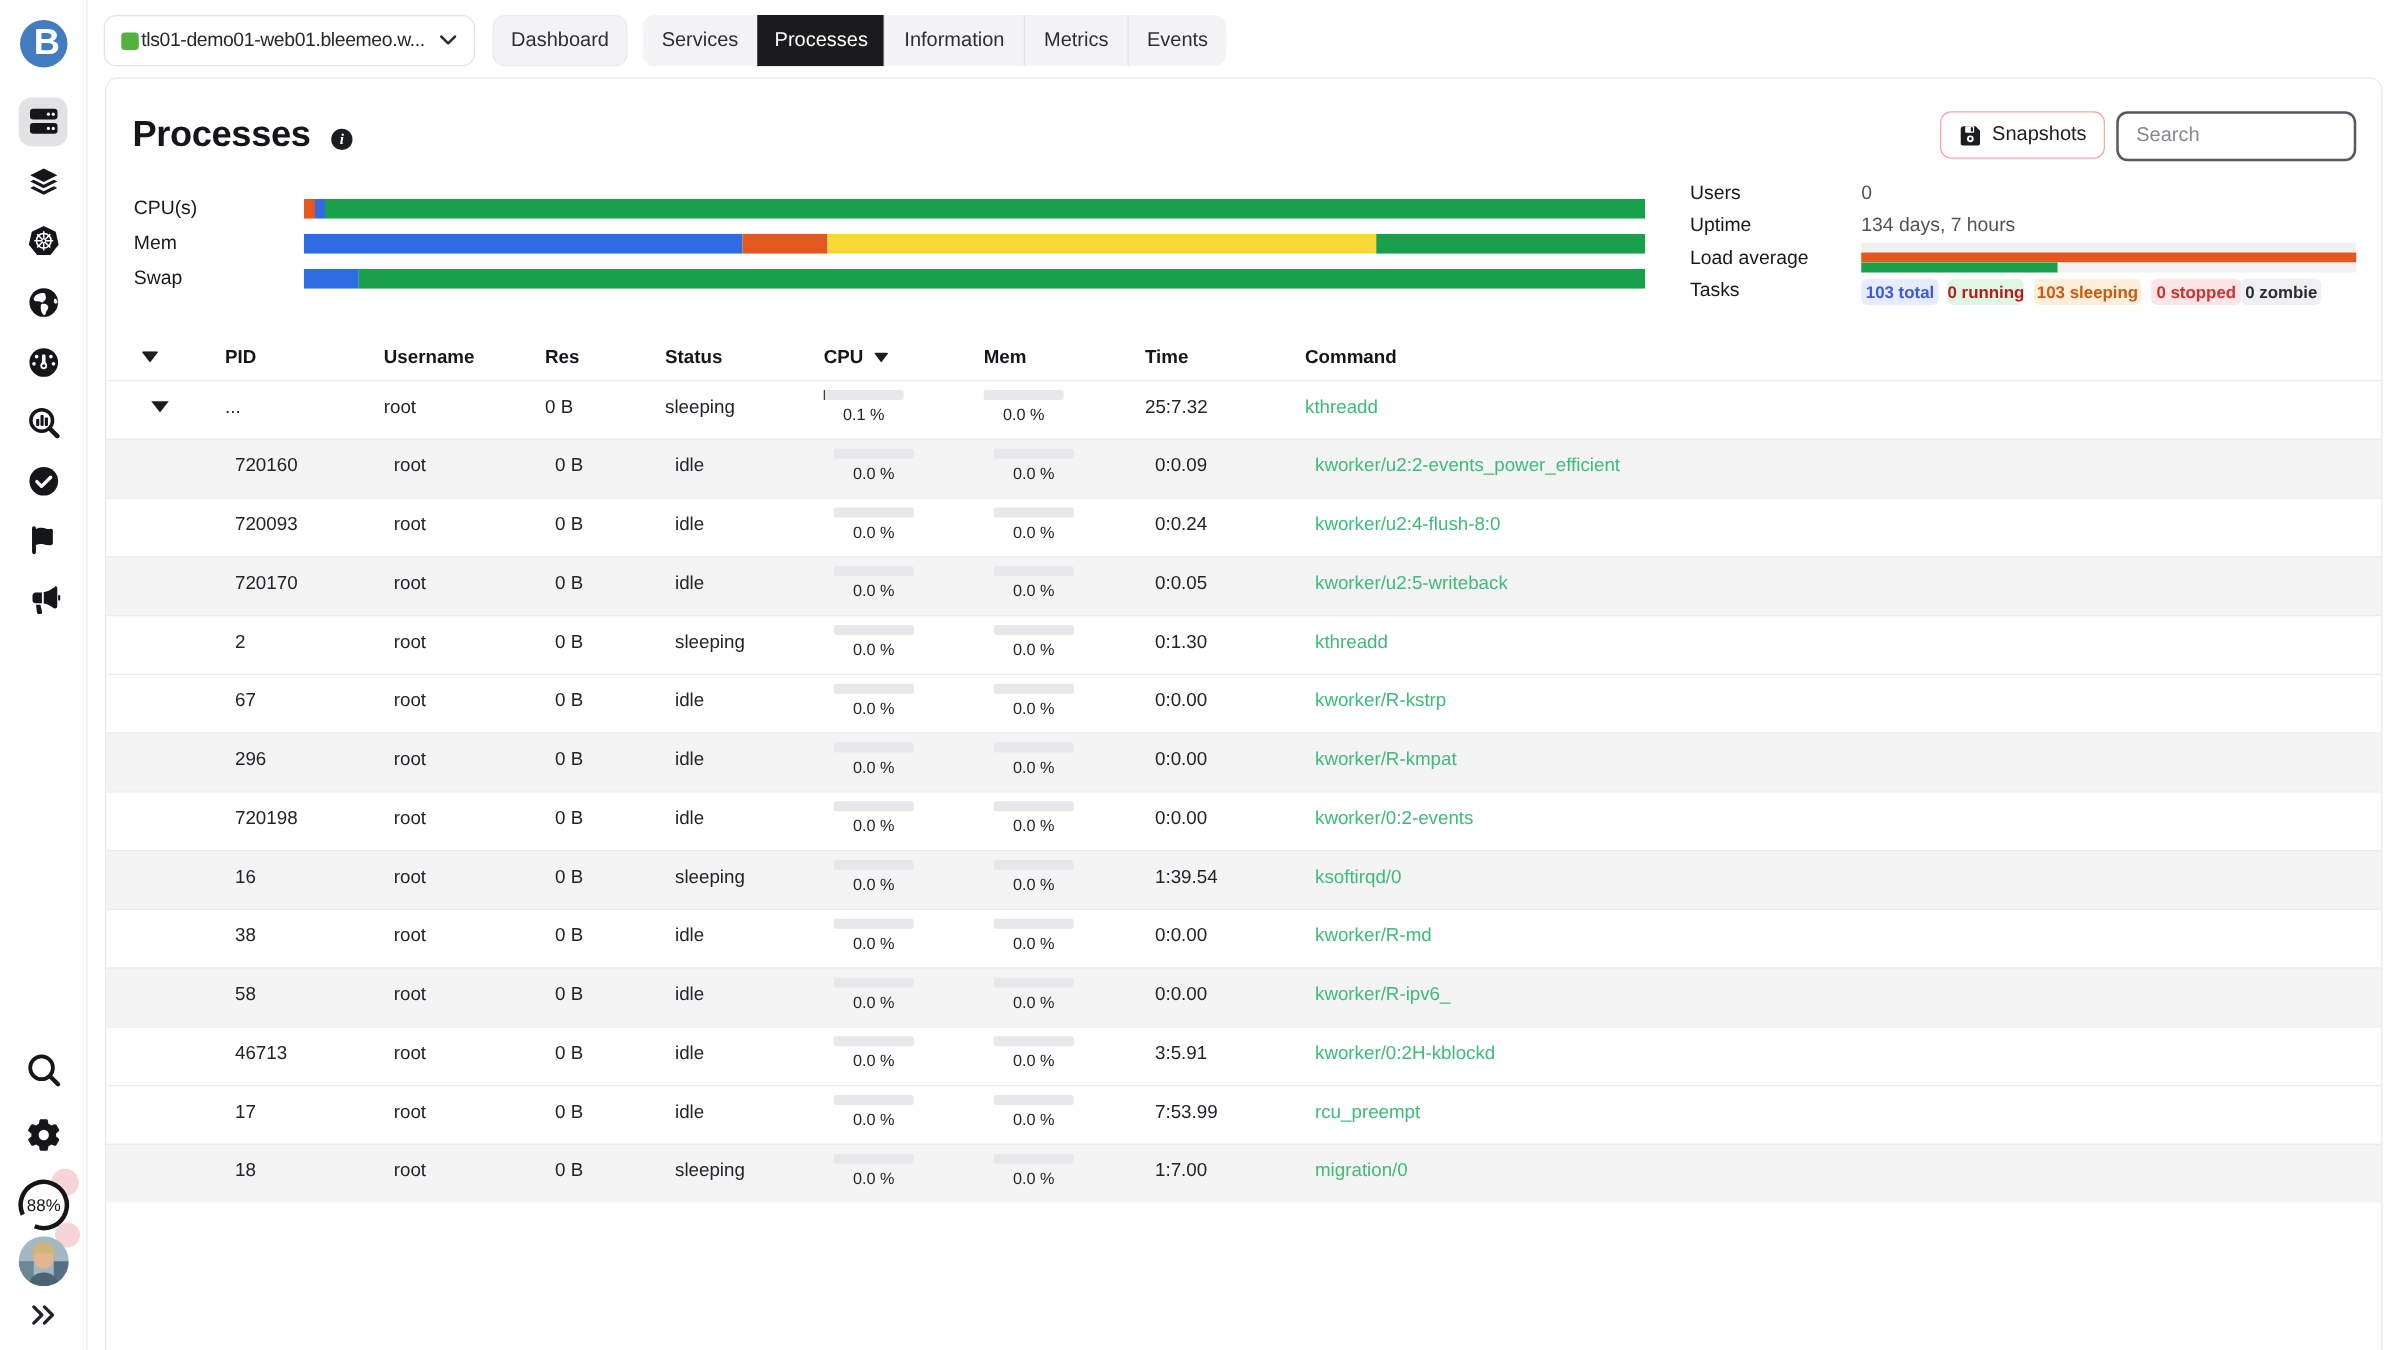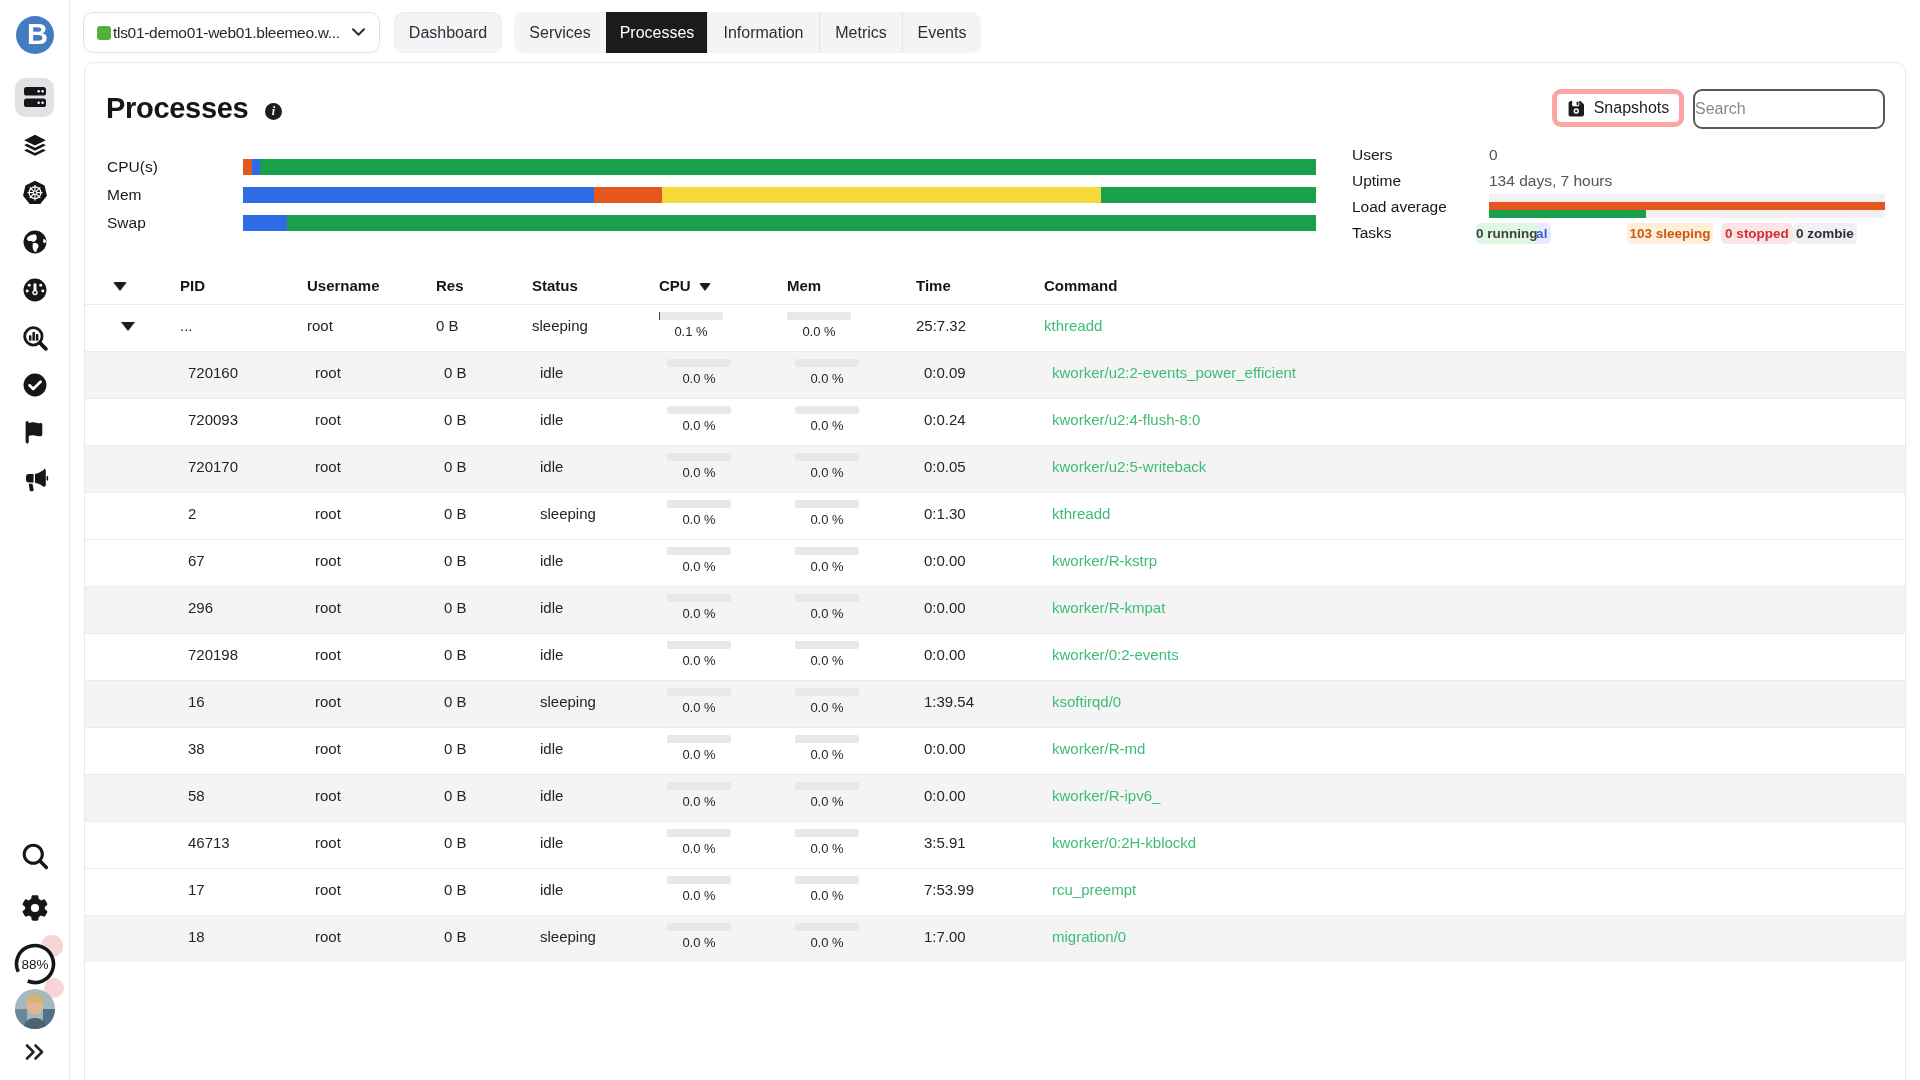--- a/index.html
+++ b/index.html
@@ -20,22 +20,22 @@
 .navbtn{position:absolute;top:12px;height:41px;border-radius:10px;font-size:16px;color:#2b2e33;display:flex;align-items:center;justify-content:center}
 #bdash{left:394px;width:108px;background:#f4f4f6;border:1px solid #ececef}
 #tabs{position:absolute;left:514px;top:12px;height:41px;border-radius:10px;background:#f4f4f6;display:flex;overflow:hidden}
 #tabs div{height:41px;display:flex;align-items:center;justify-content:center;font-size:16px;color:#2b2e33}
 #tabs div+div{border-left:1px solid #e3e3e6}
 #tabs .act{background:#1b1b1d;color:#fff;border-left-color:#1b1b1d !important}
 
 #card{position:absolute;left:84px;top:62px;width:1822px;height:1120px;background:#fff;border:1px solid #e9e9eb;border-radius:10px}
 #title{position:absolute;left:21px;top:29px;font-size:29px;font-weight:700;color:#141619;letter-spacing:-.3px}
 #info{position:absolute;left:180px;top:40px;width:17px;height:17px;border-radius:50%;background:#1b1e21;color:#fff;font-size:12px;font-weight:700;text-align:center;line-height:17px;font-family:"Liberation Serif",serif;font-style:italic}
-#bsnap{position:absolute;left:1467px;top:26px;width:132px;height:38px;border:5px solid #fca5a5;border-radius:9px;background:#fff;display:flex;align-items:center;justify-content:center;gap:8px;font-size:16px;color:#1b1e21}
-#bsearch{position:absolute;left:1608px;top:26px;width:192px;height:40px;border:2px solid #55595e;border-radius:9px;background:#fff;font-size:16px;color:#85898e;line-height:36px;}
+#bsnap{position:absolute;left:1467px;top:26px;width:132px;height:38px;border:1px solid #fca5a5;border-radius:9px;background:#fff;display:flex;align-items:center;justify-content:center;gap:8px;font-size:16px;color:#1b1e21}
+#bsearch{position:absolute;left:1608px;top:26px;width:192px;height:40px;border:2px solid #55595e;border-radius:9px;background:#fff;font-size:16px;color:#85898e;line-height:36px;padding-left:14px}
 
 .slabel{position:absolute;left:22px;font-size:15.5px;font-weight:500;color:#17191c}
 .hbar{position:absolute;left:158px;width:1073px;height:16px;display:flex;overflow:hidden}
 .hbar i{height:16px}
 .rlabel{position:absolute;left:1267px;font-size:15.5px;font-weight:500;color:#17191c}
 .rval{position:absolute;left:1404px;font-size:15.5px;color:#515357}
 #loadbars{position:absolute;left:1404px;top:131px;width:396px}
 #loadbars .lb{height:8px;background:#f1f1f2}
 .badge{position:absolute;top:160px;height:21px;border-radius:5px;font-size:13.5px;font-weight:600;line-height:21px;padding:0;text-align:center;white-space:nowrap;overflow:hidden}
 
@@ -218,21 +218,21 @@
   <div class="rlabel" style="top:135px">Load average</div>
   <div id="loadbars">
       <div class="lb"></div>
       <div class="lb" style="background:#e4571e"></div>
       <div class="lb">
         <div style="width:157px;height:8px;background:#18a04b"></div>
       </div>
     </div>
   <div class="rlabel" style="top:161px">Tasks</div>
   <div class="badge" style="left:1404px;width:62px;background:#e6ecfd;color:#3b5bdb">103 total</div>
-  <div class="badge" style="left:1391px;width:61px;background:#dff8e4;color:#404040">0 running</div>
+  <div class="badge" style="left:1473px;width:61px;background:#dff8e4;color:#b91c1c">0 running</div>
   <div class="badge" style="left:1542px;width:86px;background:#ffeeda;color:#cb5a12">103 sleeping</div>
   <div class="badge" style="left:1636px;width:72px;background:#fce5e6;color:#cf3030">0 stopped</div>
   <div class="badge" style="left:1708px;width:64px;background:#f0f0f2;color:#2b2e33">0 zombie</div>
   <table id="tbl">
   <colgroup>
         <col style="width:95px">
         <col style="width:127px">
         <col style="width:129px">
         <col style="width:96px">
         <col style="width:127px">

